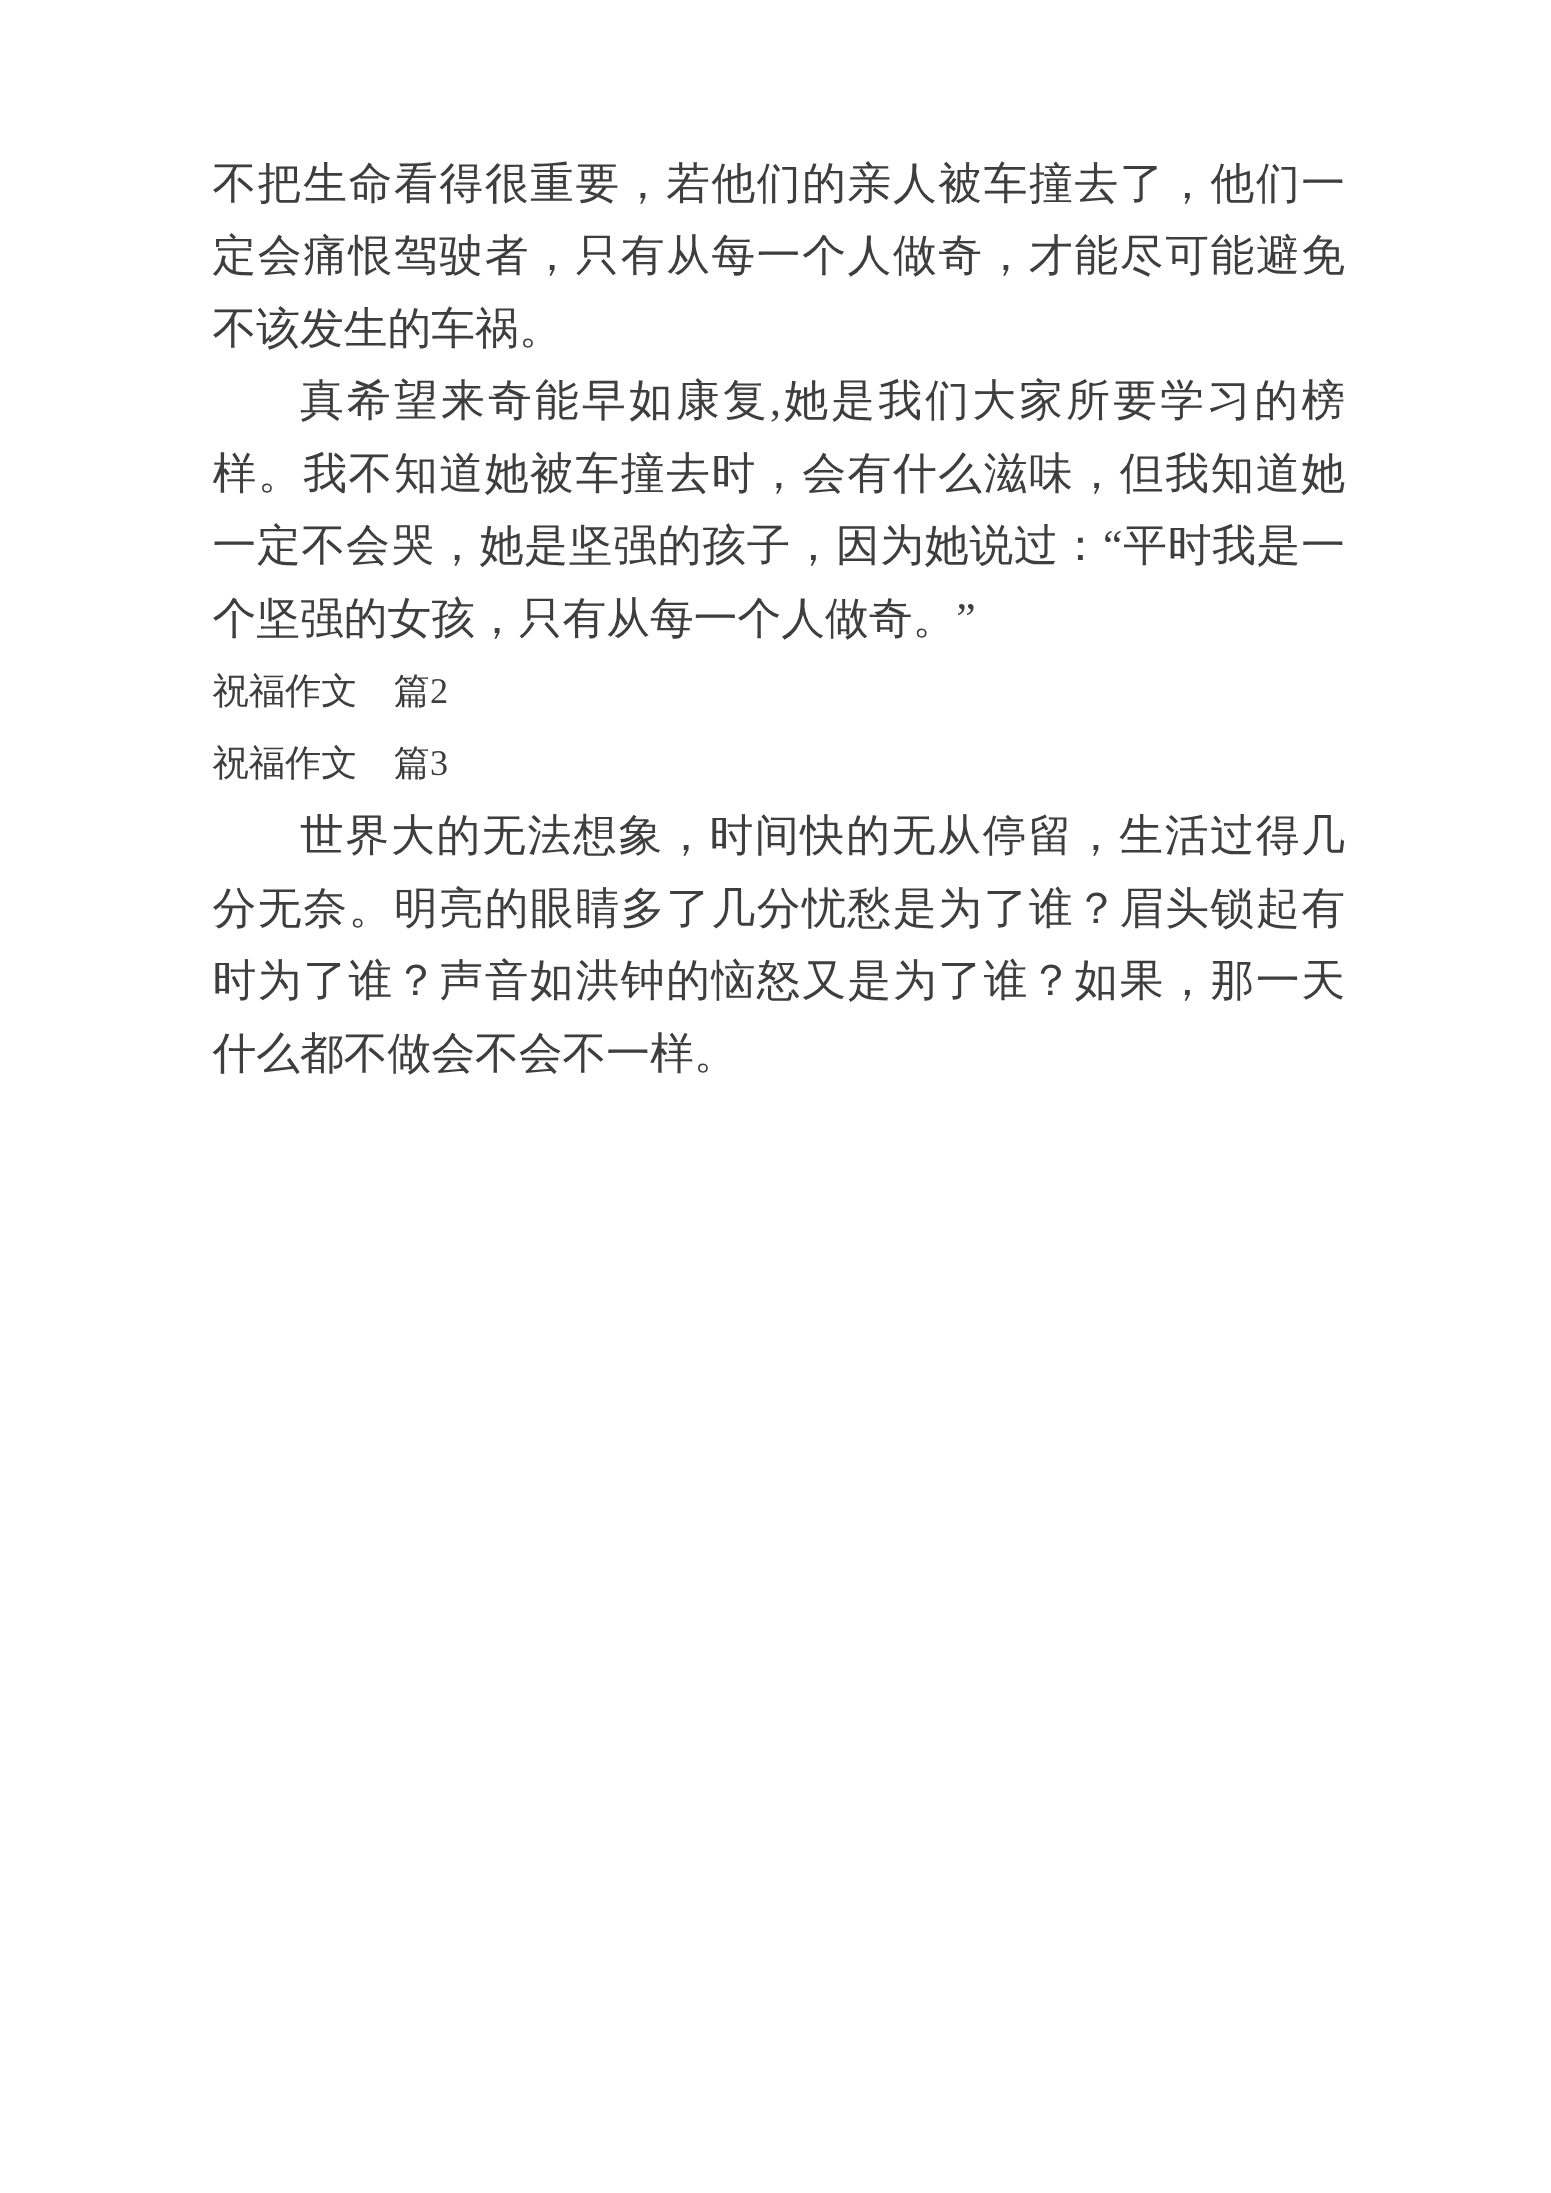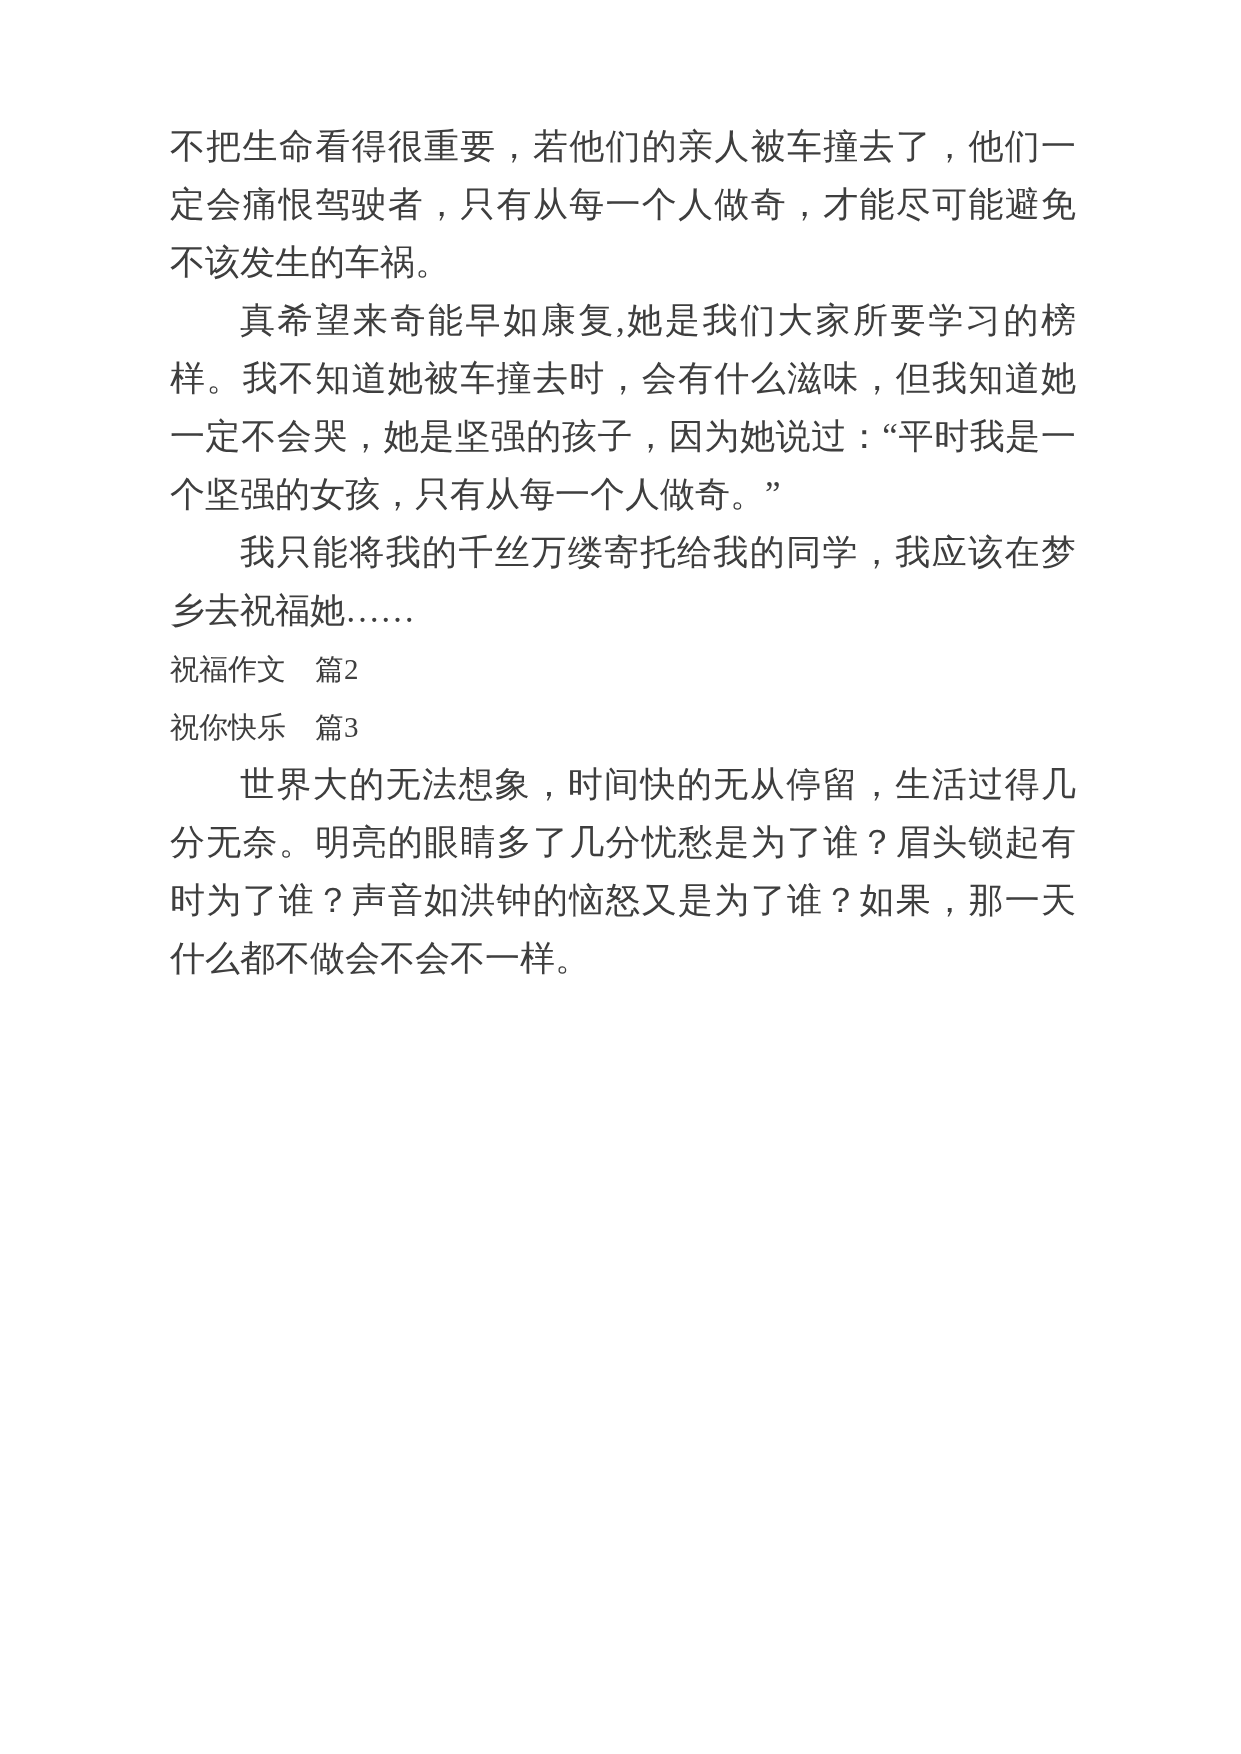--- a/index.html
+++ b/index.html
@@ -49,23 +49,22 @@
 <body>
 
 <div class="page">
   <div class="content">
 
     <p class="para">不把生命看得很重要，若他们的亲人被车撞去了，他们一定会痛恨驾驶者，只有从每一个人做奇，才能尽可能避免不该发生的车祸。</p>
 
 
     <p class="para indent">真希望来奇能早如康复,她是我们大家所要学习的榜样。我不知道她被车撞去时，会有什么滋味，但我知道她一定不会哭，她是坚强的孩子，因为她说过：“平时我是一个坚强的女孩，只有从每一个人做奇。”</p>
 
-    <p class="para indent">我只能将我的千丝万缕寄托给我的同学，我应该在梦乡去祝福她……</p>
 
     <h2 class="heading">祝福作文　篇2</h2>
 
 
-    <h2 class="heading">祝你快乐　篇3</h2>
+    <h2 class="heading">祝福作文　篇3</h2>
 
     <p class="para indent">世界大的无法想象，时间快的无从停留，生活过得几分无奈。明亮的眼睛多了几分忧愁是为了谁？眉头锁起有时为了谁？声音如洪钟的恼怒又是为了谁？如果，那一天什么都不做会不会不一样。</p>
 
   </div>
 </div>
 
 </body></html>

